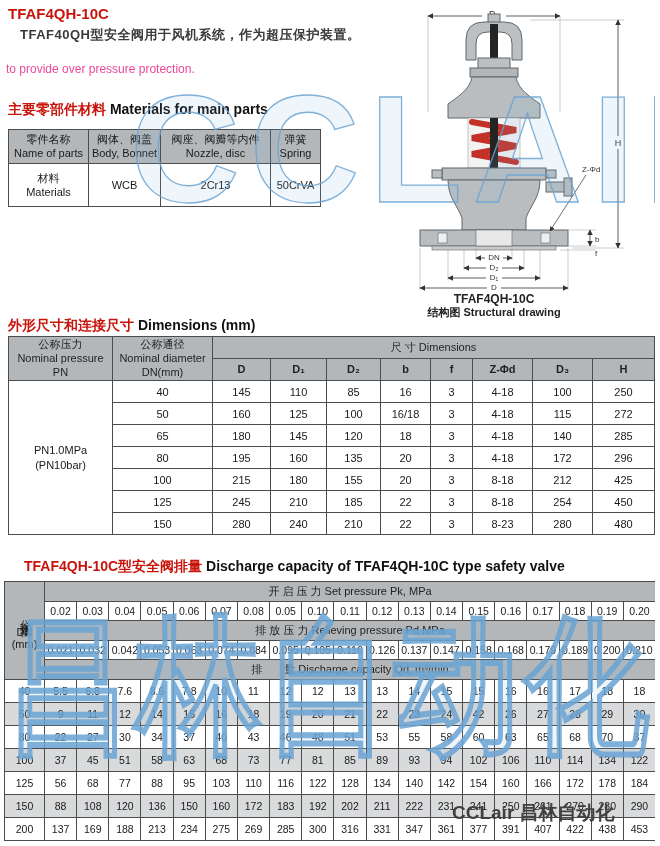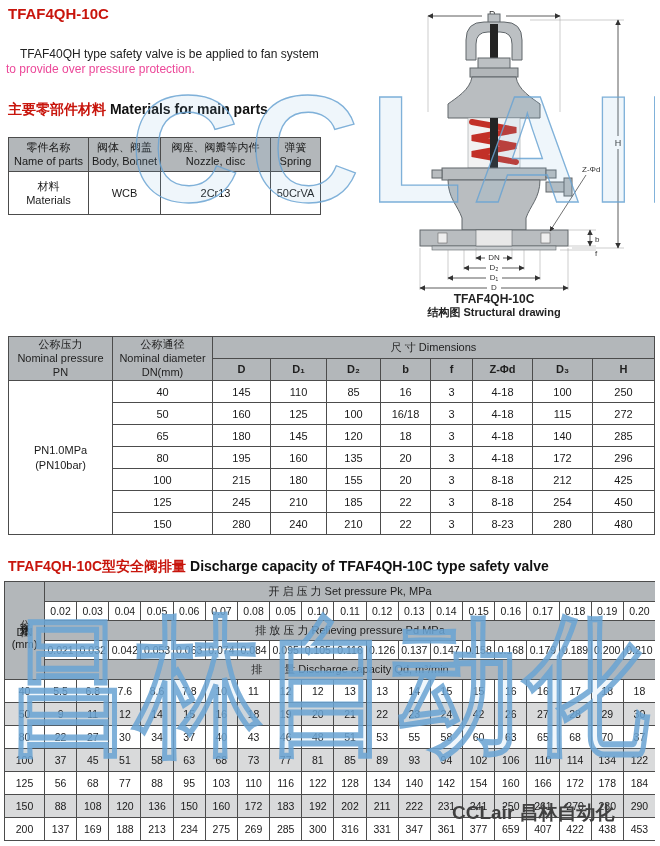--- a/index.html
+++ b/index.html
@@ -10,30 +10,30 @@
   .doc-title{position:absolute;left:8px;top:5px;font-size:15px;font-weight:bold;color:#c8150c;}
   .desc-cn{position:absolute;left:20px;top:26px;font-size:13px;font-weight:bold;color:#3a3a3a;letter-spacing:.5px;}
   .desc-en1{position:absolute;left:20px;top:47px;font-size:12px;color:#222;}
   .desc-en2{position:absolute;left:6px;top:62px;font-size:12px;color:#ec4899;}
 
   
   .sec-title{position:absolute;font-size:14px;font-weight:bold;color:#111;white-space:nowrap;}
   .sec-title .cn{color:#c8150c;}
   .t-materials{left:8px;top:101px;text-align:right;}
   .t-dims{left:8px;top:317px;}
-  .t-disch{left:8px;top:558px;}
+  .t-disch{left:24px;top:558px;}
 
   
   table{border-collapse:collapse;}
   th,td{border:1px solid #4c4c4c;text-align:center;vertical-align:middle;}
   .grayhead{background:#b3b7ba;font-weight:normal;color:#1f1f1f;}
   .stripe td{background:#d9dadb;}
 
   
-  .mat-table{position:absolute;left:8px;top:129px;width:312px;font-size:11px;table-layout:fixed;margin-top:8px;}
+  .mat-table{position:absolute;left:8px;top:129px;width:312px;font-size:11px;table-layout:fixed;}
   .mat-table th{background:#b3b7ba;font-weight:normal;padding:2px 0;line-height:1.3;}
   .mat-table td{background:#fff;padding:7px 0;line-height:1.3;}
 
   
   .dim-table{position:absolute;left:8px;top:336px;width:646px;font-size:11px;table-layout:fixed;}
   .dim-table th{padding:1px 0;line-height:1.25;}
   .dim-table td{padding:0;height:21px;background:#fff;}
   .pn-cell{background:#fff;font-size:11px;line-height:1.3;}
 
   
@@ -55,21 +55,21 @@
   
   .drawing{position:absolute;left:382px;top:2px;width:272px;height:316px;z-index:2;}
   .drawing svg text{font-family:"Liberation Sans","DejaVu Sans",sans-serif;}
 </style>
 </head>
 <body>
 
 <div class="page">
 
   <div class="doc-title">TFAF4QH-10C</div>
-  <div class="desc-en1">TFAF40QH type safety valve is be applied to fan system</div>
+  <div class="desc-cn">TFAF40QH型安全阀用于风机系统，作为超压保护装置。</div>
   <div class="desc-en2">to provide over pressure protection.</div>
 
   <div class="sec-title t-materials">
     <span class="cn">主要零部件材料</span>
     <span>Materials for main parts</span>
   </div>
 
   <table class="mat-table">
     <colgroup>
         <col style="width:80px">
@@ -183,20 +183,24 @@
       <line x1="186" y1="246" x2="186" y2="288" stroke="#999" stroke-width="0.5"></line>
       <line x1="38" y1="286" x2="186" y2="286" stroke="#333" stroke-width="0.8" marker-start="url(#ar)" marker-end="url(#ar)"></line>
       <rect x="105" y="279" width="14" height="10" fill="#fff"></rect>
       <text x="112" y="288" font-size="8" fill="#333" text-anchor="middle">D</text>
 
       <text x="112" y="301" font-size="12" font-weight="bold" fill="#222" text-anchor="middle">TFAF4QH-10C</text>
       <text x="112" y="314" font-size="11" font-weight="bold" fill="#222" text-anchor="middle">结构图 Structural drawing</text>
     </svg>
   </div>
 
+  <div class="sec-title t-dims">
+    <span class="cn">外形尺寸和连接尺寸</span>
+    <span>Dimensions (mm)</span>
+  </div>
 
   <table class="dim-table">
     <colgroup>
       <col style="width:104px">
         <col style="width:100px">
       <col style="width:58px">
         <col style="width:56px">
         <col style="width:54px">
         <col style="width:50px">
       <col style="width:42px">
@@ -524,21 +528,21 @@
           <td>234</td>
           <td>275</td>
           <td>269</td>
           <td>285</td>
           <td>300</td>
           <td>316</td>
           <td>331</td>
           <td>347</td>
           <td>361</td>
           <td>377</td>
-          <td>659</td>
+          <td>391</td>
           <td>407</td>
           <td>422</td>
           <td>438</td>
           <td>453</td>
         </tr>
       </tbody>
   </table>
 
   <div class="wm wm-top">CCLAIR</div>
   <div class="wm wm-bottom">昌林自动化</div>

